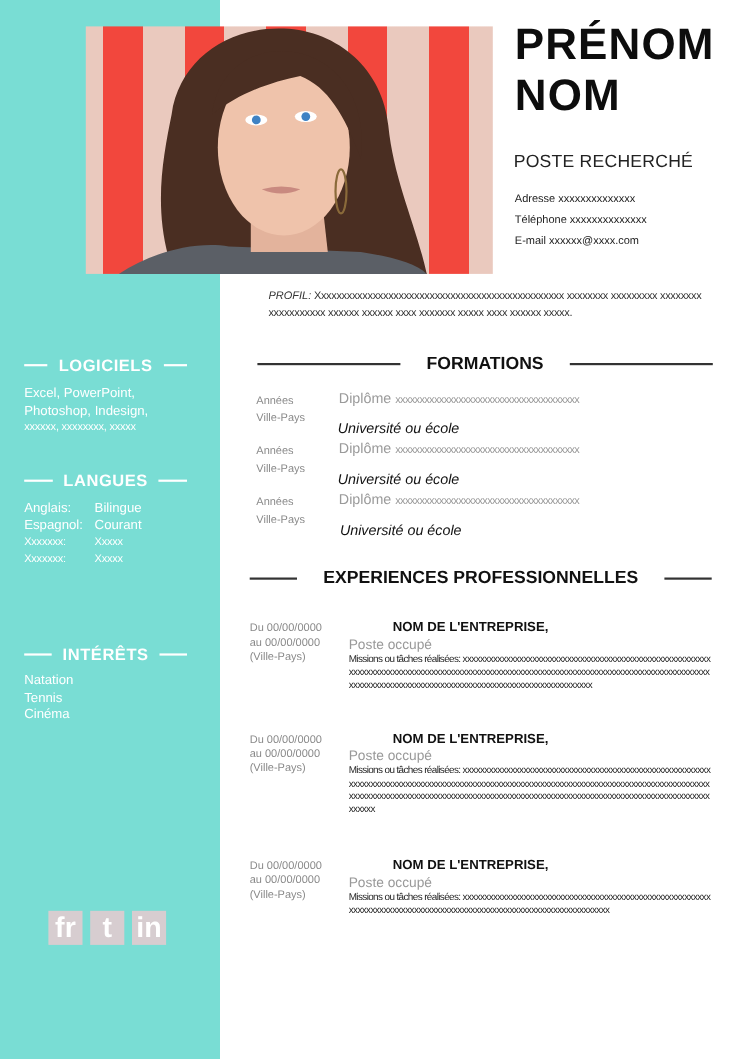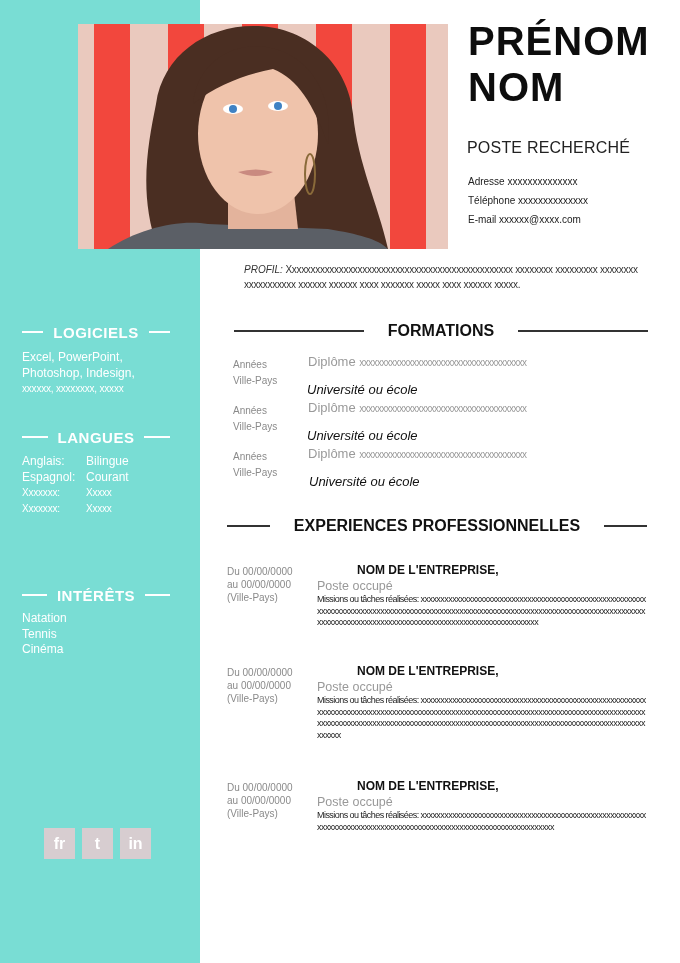--- a/index.html
+++ b/index.html
@@ -25,21 +25,21 @@
     
     .side-sec { position: absolute; left: 22px; width: 148px; color: #ffffff; font-family: "Liberation Sans", sans-serif; }
     .side-title { display: flex; align-items: center; justify-content: center; gap: 10px; font-weight: bold; font-size: 15px; letter-spacing: 0.5px; height: 22px; }
     .side-title .ln { flex: 1; height: 1.5px; background: #ffffff; }
     .side-body { margin-top: 7px; font-size: 12px; line-height: 15.5px; }
     .side-body .row { display: flex; }
     .side-body .k { width: 64px; }
     .side-body .small { font-size: 10px; letter-spacing: -0.2px; }
 
     .social { position: absolute; left: 44px; top: 828px; display: flex; gap: 7px; }
-    .social .ico { width: 31px; height: 31px; background: #d7cdd0; color: #fff; font-weight: bold; font-size: 16px; display: flex; align-items: center; justify-content: center; font-family: "Liberation Sans", sans-serif; }
+    .social .ico { width: 31px; height: 31px; background: #d7cdd0; color: #fff; font-weight: bold; font-size: 26px; display: flex; align-items: center; justify-content: center; font-family: "Liberation Sans", sans-serif; }
 
     
     .sec-head { position: absolute; display: flex; align-items: center; gap: 24px; font-family: "Liberation Sans", sans-serif; font-weight: bold; font-size: 16px; color: #111; }
     .sec-head .ln { flex: 1; height: 1.5px; background: #333; }
 
     .form-item { position: absolute; left: 233px; width: 430px; font-family: "Liberation Sans", sans-serif; }
     .form-item .left { position: absolute; left: 0; top: 0; font-size: 10px; line-height: 16px; color: #8a8a8a; }
     .form-item .dip { position: absolute; left: 75px; top: -3px; font-size: 13px; color: #9a9a9a; white-space: nowrap; }
     .form-item .dip .x { font-size: 10px; letter-spacing: -0.6px; }
     .form-item .uni { position: absolute; left: 74px; top: 13px; font-size: 13px; font-style: italic; color: #111; white-space: nowrap; margin-top: 12px; }

